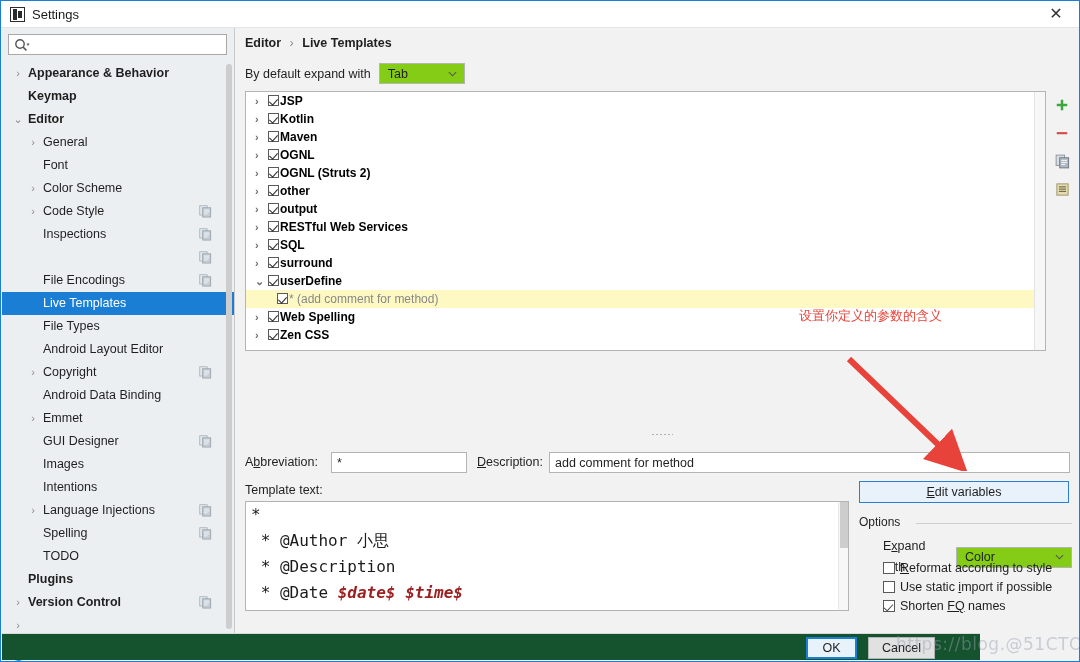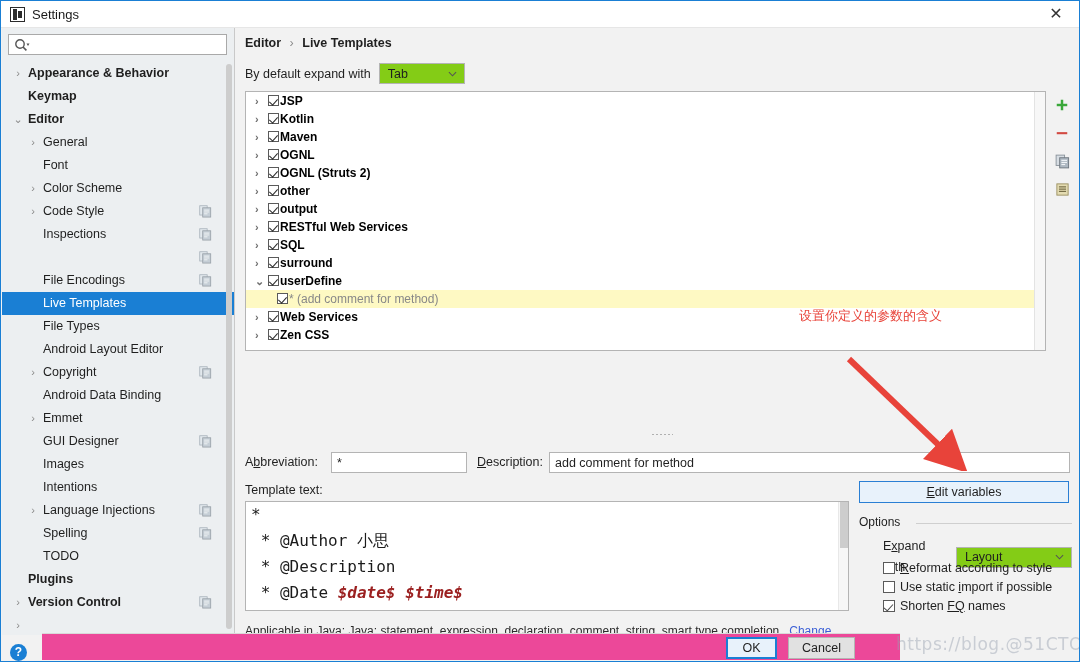--- a/index.html
+++ b/index.html
@@ -369,24 +369,23 @@
     width: 4px; height: 8px;
     border: solid #4a4a4a;
     border-width: 0 1.4px 1.4px 0;
     transform: rotate(42deg);
   }
   .opt .mn { text-decoration: underline; }
 
   
   #bottombar {
     position: absolute; left: 1px; bottom: 1px;
-    width: 858px; height: 27px;
-    background: #ec4899;
+    width: 978px; height: 27px;
+    background: #14532d;
     border-top: 1px solid #d9d9d9;
-    margin-left: 40px;
   }
   .dlg-btn {
     position: absolute; top: 3px;
     height: 22px;
     font-size: 12.5px;
     font-family: "Liberation Sans", sans-serif;
     display: flex; align-items: center; justify-content: center;
     cursor: pointer;
   }
   #ok-btn {
@@ -558,21 +557,21 @@
           <div class="tpl-row grp"><span class="tarr">›</span><span class="cbx ck"></span><span>Maven</span></div>
           <div class="tpl-row grp"><span class="tarr">›</span><span class="cbx ck"></span><span>OGNL</span></div>
           <div class="tpl-row grp"><span class="tarr">›</span><span class="cbx ck"></span><span>OGNL (Struts 2)</span></div>
           <div class="tpl-row grp"><span class="tarr">›</span><span class="cbx ck"></span><span>other</span></div>
           <div class="tpl-row grp"><span class="tarr">›</span><span class="cbx ck"></span><span>output</span></div>
           <div class="tpl-row grp"><span class="tarr">›</span><span class="cbx ck"></span><span>RESTful Web Services</span></div>
           <div class="tpl-row grp"><span class="tarr">›</span><span class="cbx ck"></span><span>SQL</span></div>
           <div class="tpl-row grp"><span class="tarr">›</span><span class="cbx ck"></span><span>surround</span></div>
           <div class="tpl-row grp"><span class="tarr">⌄</span><span class="cbx ck"></span><span>userDefine</span></div>
           <div class="tpl-row child selrow"><span class="cbx ck"></span><span>* (add comment for method)</span></div>
-          <div class="tpl-row grp"><span class="tarr">›</span><span class="cbx ck"></span><span>Web Services</span></div>
+          <div class="tpl-row grp"><span class="tarr">›</span><span class="cbx ck"></span><span>Web Spelling</span></div>
           <div class="tpl-row grp"><span class="tarr">›</span><span class="cbx ck"></span><span>Zen CSS</span></div>
         </div>
       <div id="tpl-scrollbar"></div>
     </div>
 
     <div id="tpl-toolbar">
       <div class="tb-btn">
         <svg viewBox="0 0 16 16" width="14" height="14">
           <rect x="6.6" y="2" width="2.8" height="12" fill="#3aa83a"></rect>
           <rect x="2" y="6.6" width="12" height="2.8" fill="#3aa83a"></rect>
@@ -620,35 +619,34 @@
           <div class="tt-line"><span>*</span></div>
           <div class="tt-line"><span>&nbsp;*&nbsp;@Author&nbsp;</span><span class="cn">小思</span></div>
           <div class="tt-line"><span>&nbsp;*&nbsp;@Description</span></div>
           <div class="tt-line"><span>&nbsp;*&nbsp;@Date&nbsp;</span><span class="var">$date$</span><span class="var">&nbsp;$time$</span></div>
         </div>
       <div id="tt-scroll">
         <div id="tt-thumb"></div>
       </div>
     </div>
 
-    <div id="applicable"><span>Applicable in Java; Java: statement, expression, declaration, comment, string, smart type completion...</span><span class="chg">Change</span></div>
 
     <div id="edit-vars">
         <span class="mn">E</span>
         <span>dit variables</span>
       </div>
 
     <div id="options-grp">
       <span id="options-title">Options</span>
       <div id="options-line"></div>
 
       <div id="expand2-row">
         <span class="fld-label"><span>E</span><span class="mn">x</span><span>pand with</span></span>
         <div class="combo" style="width:120px;">
-          <span>Layout</span>
+          <span>Color</span>
           <svg class="chev" viewBox="0 0 10 10">
             <path d="M1 3 L5 7 L9 3" fill="none" stroke="#555" stroke-width="1.2"></path>
           </svg>
         </div>
       </div>
 
       <div id="opt-list">
           <div class="opt" style="top: 44px;"><span class="ck2"></span><span><span class="mn">R</span>eformat according to style</span></div>
           <div class="opt" style="top: 63px;"><span class="ck2"></span><span>Use static <span class="mn">i</span>mport if possible</span></div>
           <div class="opt" style="top: 82px;"><span class="ck2 on"></span><span>Shorten <span class="mn">FQ</span> names</span></div>

